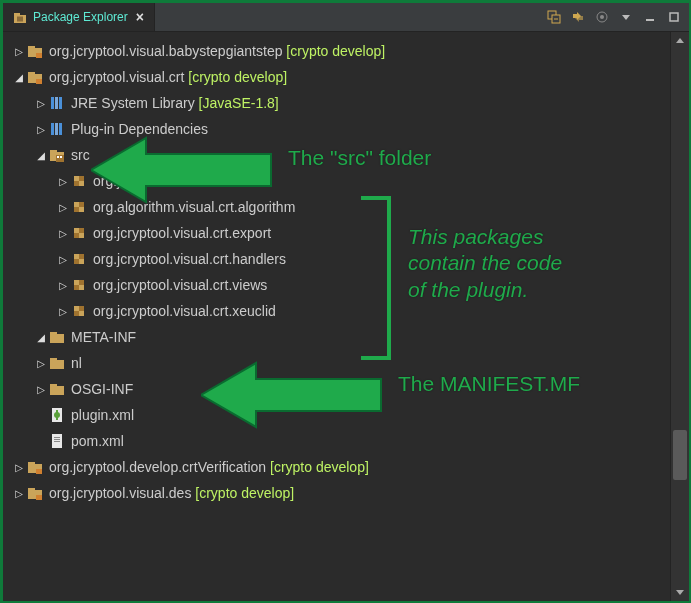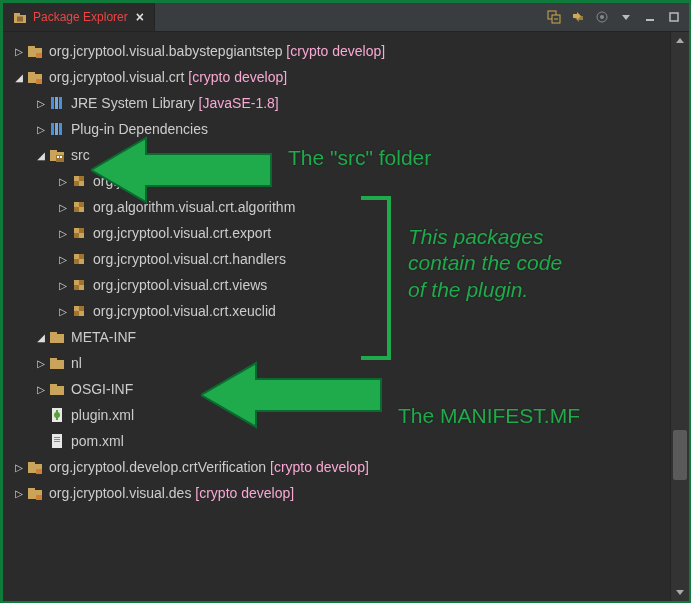--- a/index.html
+++ b/index.html
@@ -37,21 +37,21 @@
     align-items: center;
     background: #2b2b2b;
     padding: 0 8px 0 10px;
     gap: 6px;
     border-right: 1px solid #232323;
   }
   .tab .icon {
     width: 14px; height: 14px;
     display: inline-block;
   }
-  .tab-title { color: #ef4444; font-size: 12px; }
+  .tab-title { color: #5eead4; font-size: 12px; }
   .tab-close { color: #ddd; font-weight: bold; font-size: 14px; padding: 0 2px; cursor: pointer; }
   .spacer { flex: 1; }
   .toolbar {
     display: flex;
     align-items: center;
     padding: 0 4px;
     gap: 2px;
   }
   .tb-btn {
     width: 20px; height: 20px;
@@ -108,21 +108,21 @@
     padding-right: 2px;
   }
   .tw.empty { visibility: hidden; }
   .ic {
     width: 16px; height: 16px;
     display: inline-flex;
     align-items: center; justify-content: center;
     margin-right: 6px;
   }
   .lbl { color: #ccc; font-size: 14px; }
-  .lbl .suffix { color: #f9a8d4; margin-top: 8px; }
+  .lbl .suffix { color: #bef264; margin-top: 8px; }
   .ind-0 { padding-left: 4px; }
   .ind-1 { padding-left: 26px; }
   .ind-2 { padding-left: 48px; }
 
   
   .anno {
     position: absolute;
     color: #1faa4b;
     font-size: 21px;
     font-weight: 400;
@@ -415,21 +415,21 @@
           <svg width="10" height="10" viewBox="0 0 10 10">
             <path d="M1 3 L5 8 L9 3 Z" fill="#aaa"></path>
           </svg>
         </div>
     </div>
 
     <div class="anno" style="left:285px; top:113px;">The "src" folder</div>
     <div class="anno" style="left:405px; top:192px; white-space:pre;font-style:italic;">This packages
 contain the code
 of the plugin.</div>
-    <div class="anno" style="left:395px; top:371px;">The MANIFEST.MF</div>
+    <div class="anno" style="left:395px; top:339px;">The MANIFEST.MF</div>
 
     <div class="bracket" style="left:358px; top:164px; width:26px; height:156px;"></div>
 
     <svg class="arrow" style="left:88px; top:100px;" width="185" height="80">
       <polygon points="0,38 55,6 55,22 180,22 180,54 55,54 55,70" fill="#1faa4b" stroke="#0a6b30" stroke-width="2"></polygon>
     </svg>
 
     <svg class="arrow" style="left:198px; top:325px;" width="185" height="80">
       <polygon points="0,38 55,6 55,22 180,22 180,54 55,54 55,70" fill="#1faa4b" stroke="#0a6b30" stroke-width="2"></polygon>
     </svg>

